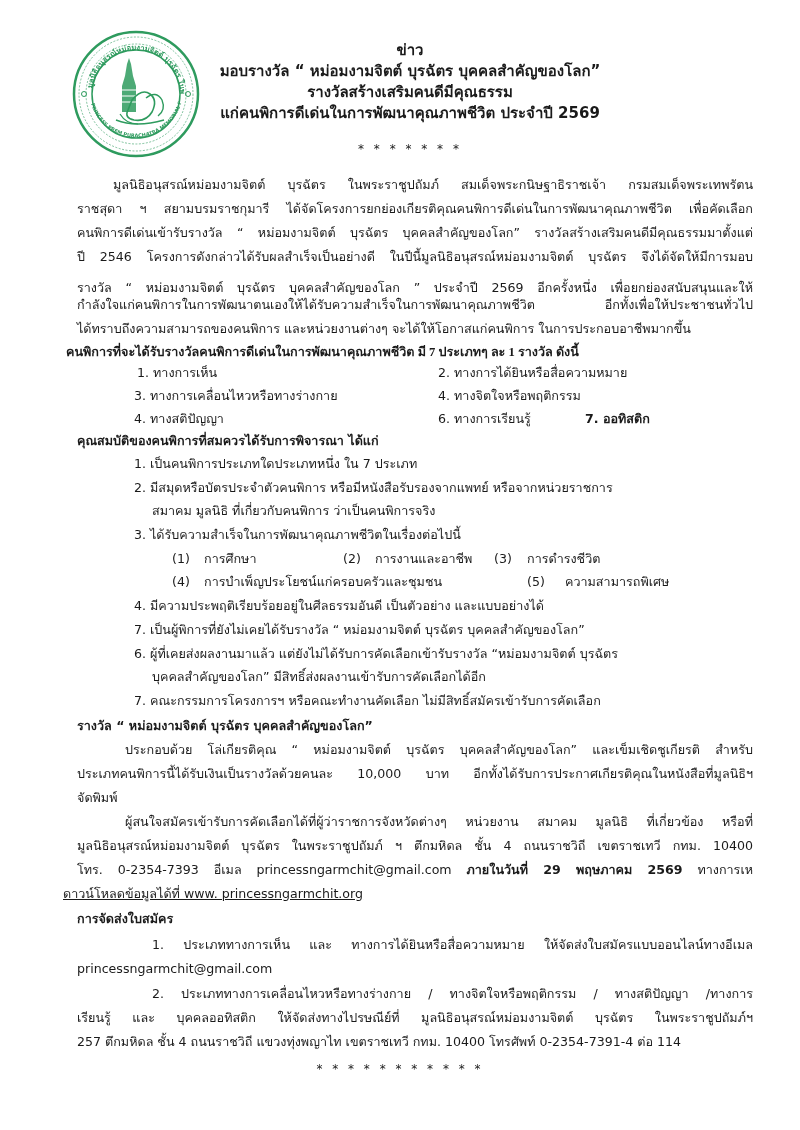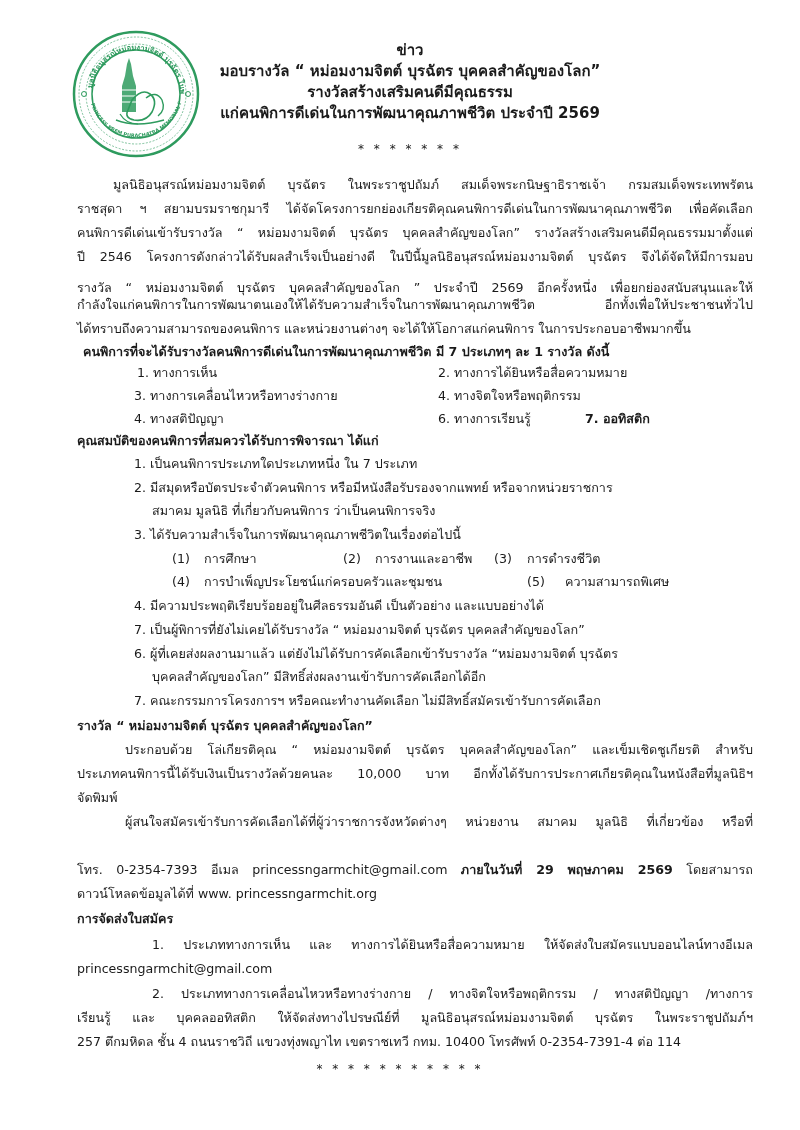--- a/index.html
+++ b/index.html
@@ -57,21 +57,21 @@
   <div class="stars1">* * * * * * *</div>
 
   <div class="line j" style="left:113px;top:176px;width:640px;">มูลนิธิอนุสรณ์หม่อมงามจิตต์ บุรฉัตร ในพระราชูปถัมภ์ สมเด็จพระกนิษฐาธิราชเจ้า กรมสมเด็จพระเทพรัตน</div>
   <div class="line j" style="left:77px;top:200px;width:676px;">ราชสุดา ฯ สยามบรมราชกุมารี ได้จัดโครงการยกย่องเกียรติคุณคนพิการดีเด่นในการพัฒนาคุณภาพชีวิต เพื่อคัดเลือก</div>
   <div class="line j" style="left:77px;top:224px;width:676px;">คนพิการดีเด่นเข้ารับรางวัล “ หม่อมงามจิตต์ บุรฉัตร บุคคลสำคัญของโลก” รางวัลสร้างเสริมคนดีมีคุณธรรมมาตั้งแต่</div>
   <div class="line j" style="left:77px;top:248px;width:676px;">ปี 2546 โครงการดังกล่าวได้รับผลสำเร็จเป็นอย่างดี ในปีนี้มูลนิธิอนุสรณ์หม่อมงามจิตต์ บุรฉัตร  จึงได้จัดให้มีการมอบ</div>
   <div class="line j" style="left:77px;top:272px;width:676px;margin-top:7px;">รางวัล “  หม่อมงามจิตต์  บุรฉัตร บุคคลสำคัญของโลก ”  ประจำปี 2569 อีกครั้งหนึ่ง เพื่อยกย่องสนับสนุนและให้</div>
   <div class="line j" style="left:77px;top:296px;width:676px;">กำลังใจแก่คนพิการในการพัฒนาตนเองให้ได้รับความสำเร็จในการพัฒนาคุณภาพชีวิต อีกทั้งเพื่อให้ประชาชนทั่วไป</div>
   <div class="line" style="left:77px;top:320px;">ได้ทราบถึงความสามารถของคนพิการ และหน่วยงานต่างๆ จะได้ให้โอกาสแก่คนพิการ ในการประกอบอาชีพมากขึ้น</div>
 
-  <div class="line b" style="left:83px;top:343px;">คนพิการที่จะได้รับรางวัลคนพิการดีเด่นในการพัฒนาคุณภาพชีวิต  มี  7 ประเภทๆ ละ 1 รางวัล   ดังนี้</div>
+  <div class="line b" style="left:66px;top:343px;font-family:Liberation Serif, serif;">คนพิการที่จะได้รับรางวัลคนพิการดีเด่นในการพัฒนาคุณภาพชีวิต  มี  7 ประเภทๆ ละ 1 รางวัล   ดังนี้</div>
   <div class="line" style="left:137px;top:364px;">1.  ทางการเห็น</div>
   <div class="line" style="left:438px;top:364px;">2.  ทางการได้ยินหรือสื่อความหมาย</div>
   <div class="line" style="left:134px;top:387px;">3.  ทางการเคลื่อนไหวหรือทางร่างกาย</div>
   <div class="line" style="left:438px;top:387px;">4.  ทางจิตใจหรือพฤติกรรม</div>
   <div class="line" style="left:134px;top:410px;">4.  ทางสติปัญญา</div>
   <div class="line" style="left:438px;top:410px;">6.  ทางการเรียนรู้</div>
   <div class="line" style="left:585px;top:410px;font-weight:bold;">7.  ออทิสติก</div>
 
   <div class="line b" style="left:77px;top:432px;">คุณสมบัติของคนพิการที่สมควรได้รับการพิจารณา  ได้แก่</div>
   <div class="line" style="left:134px;top:455px;">1. เป็นคนพิการประเภทใดประเภทหนึ่ง ใน 7 ประเภท</div>
@@ -97,24 +97,25 @@
   <div class="line" style="left:134px;top:692px;">7.  คณะกรรมการโครงการฯ  หรือคณะทำงานคัดเลือก  ไม่มีสิทธิ์สมัครเข้ารับการคัดเลือก</div>
 
   <div class="line" style="left:77px;top:717px;">
     <span class="b">รางวัล  “ </span><span class="b">หม่อมงามจิตต์  บุรฉัตร บุคคลสำคัญของโลก”</span>
   </div>
   <div class="line j" style="left:125px;top:741px;width:628px;">ประกอบด้วย โล่เกียรติคุณ “ หม่อมงามจิตต์ บุรฉัตร บุคคลสำคัญของโลก” และเข็มเชิดชูเกียรติ  สำหรับ</div>
   <div class="line j" style="left:77px;top:765px;width:676px;">ประเภทคนพิการนี้ได้รับเงินเป็นรางวัลด้วยคนละ 10,000  บาท อีกทั้งได้รับการประกาศเกียรติคุณในหนังสือที่มูลนิธิฯ</div>
   <div class="line" style="left:77px;top:789px;">จัดพิมพ์</div>
 
   <div class="line j" style="left:125px;top:813px;width:628px;">ผู้สนใจสมัครเข้ารับการคัดเลือกได้ที่ผู้ว่าราชการจังหวัดต่างๆ  หน่วยงาน  สมาคม  มูลนิธิ ที่เกี่ยวข้อง หรือที่</div>
+  <div class="line j" style="left:77px;top:837px;width:676px;">มูลนิธิอนุสรณ์หม่อมงามจิตต์ บุรฉัตร ในพระราชูปถัมภ์ ฯ ตึกมหิดล ชั้น 4  ถนนราชวิถี  เขตราชเทวี  กทม. 10400</div>
   <div class="line j" style="left:77px;top:861px;width:676px;">
-    <span>โทร. 0-2354-7393 อีเมล princessngarmchit@gmail.com </span><span class="b">ภายในวันที่  29  พฤษภาคม  2569</span><span> โดยสามารถ</span>
+    <span>โทร. 0-2354-7393 อีเมล princessngarmchit@gmail.com </span><span class="b">ภายในวันที่  29  พฤษภาคม  2569</span><span> ทางการเห</span>
   </div>
-  <div class="line" style="left:77px;top:885px;">ดาวน์โหลดข้อมูลได้ที่ www. princessngarmchit.org</div>
+  <div class="line" style="left:63px;top:885px;text-decoration:underline;">ดาวน์โหลดข้อมูลได้ที่ www. princessngarmchit.org</div>
 
   <div class="line b" style="left:77px;top:910px;">การจัดส่งใบสมัคร</div>
   <div class="line j" style="left:152px;top:936px;width:601px;">1. ประเภททางการเห็น และ ทางการได้ยินหรือสื่อความหมาย ให้จัดส่งใบสมัครแบบออนไลน์ทางอีเมล</div>
   <div class="line" style="left:77px;top:960px;">princessngarmchit@gmail.com</div>
   <div class="line j" style="left:152px;top:985px;width:601px;">2.  ประเภททางการเคลื่อนไหวหรือทางร่างกาย  /  ทางจิตใจหรือพฤติกรรม  /  ทางสติปัญญา  /ทางการ</div>
   <div class="line j" style="left:77px;top:1009px;width:676px;">เรียนรู้  และ   บุคคลออทิสติก   ให้จัดส่งทางไปรษณีย์ที่   มูลนิธิอนุสรณ์หม่อมงามจิตต์   บุรฉัตร   ในพระราชูปถัมภ์ฯ</div>
   <div class="line" style="left:77px;top:1033px;">257 ตึกมหิดล ชั้น 4 ถนนราชวิถี แขวงทุ่งพญาไท เขตราชเทวี กทม. 10400 โทรศัพท์ 0-2354-7391-4 ต่อ 114</div>
 
   <div class="stars2">* * * * * * * * * * *</div>
 </div>

